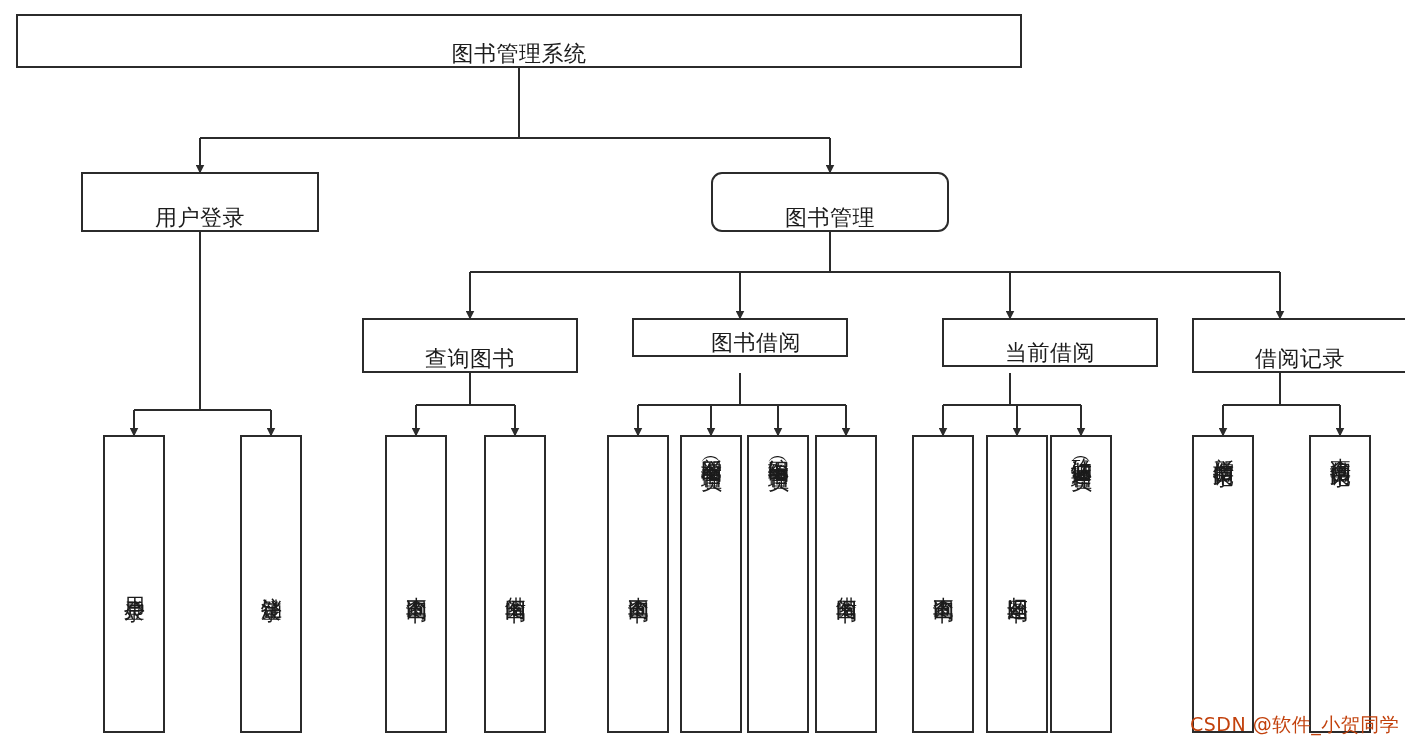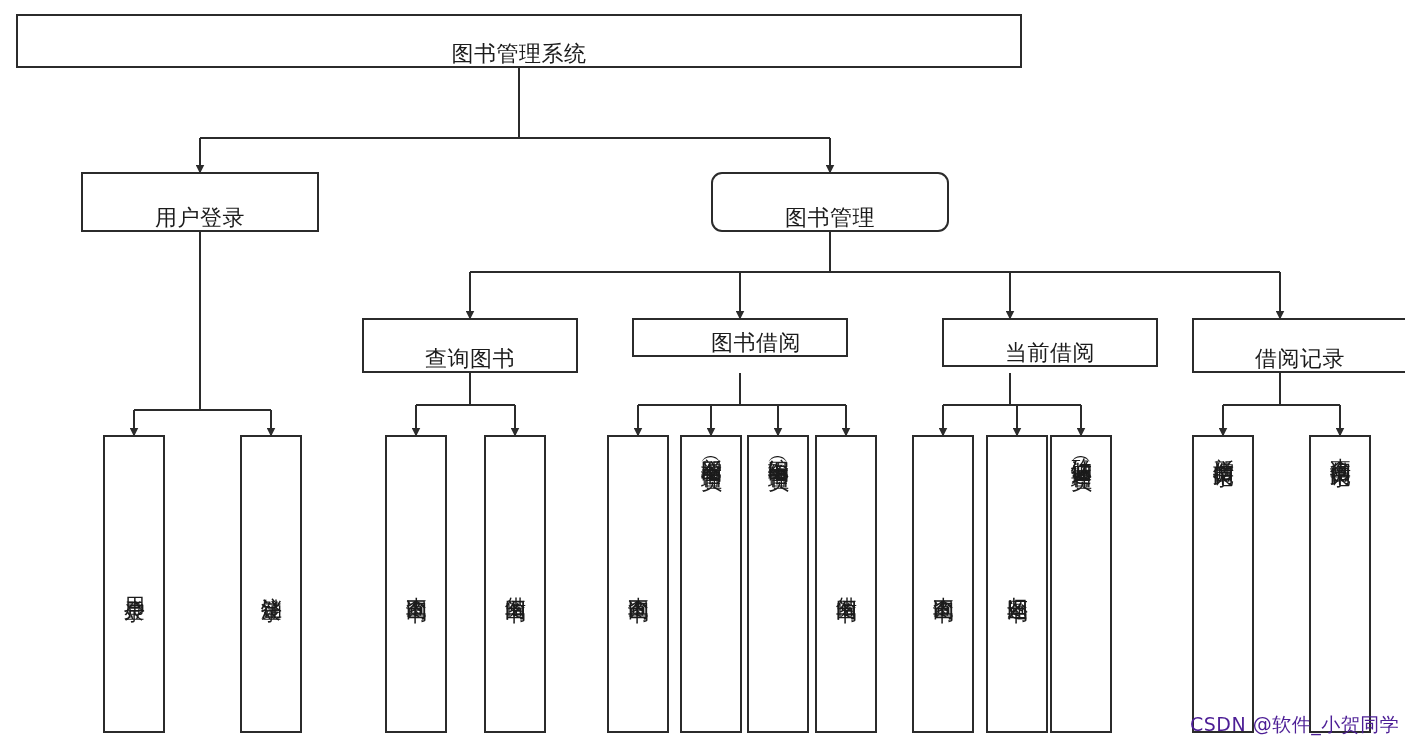--- a/index.html
+++ b/index.html
@@ -58,21 +58,21 @@
     line-height: 1.0;
     white-space: nowrap;
   }
   .node.leaf.leaf-centered {
     align-items: center;
     padding-top: 0;
   }
   .watermark {
     position: absolute;
     font-size: 19px;
-    color: #4c1d95;
+    color: #c2410c;
     white-space: nowrap;
     z-index: 5;
     letter-spacing: 0.5px;
   }
 </style>
 </head>
 <body>
 
 <div id="diagram-root">
 

